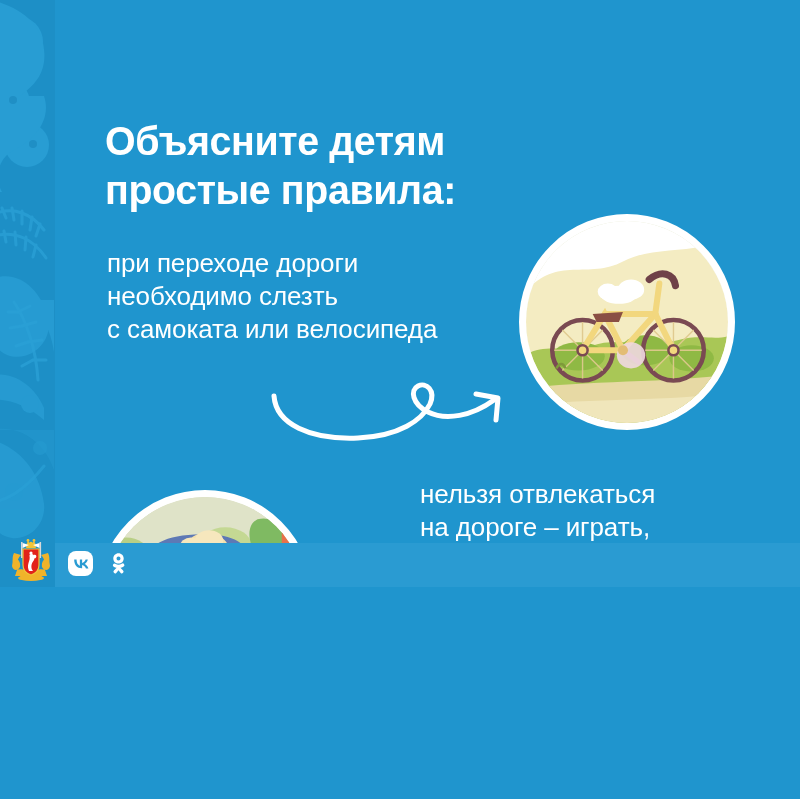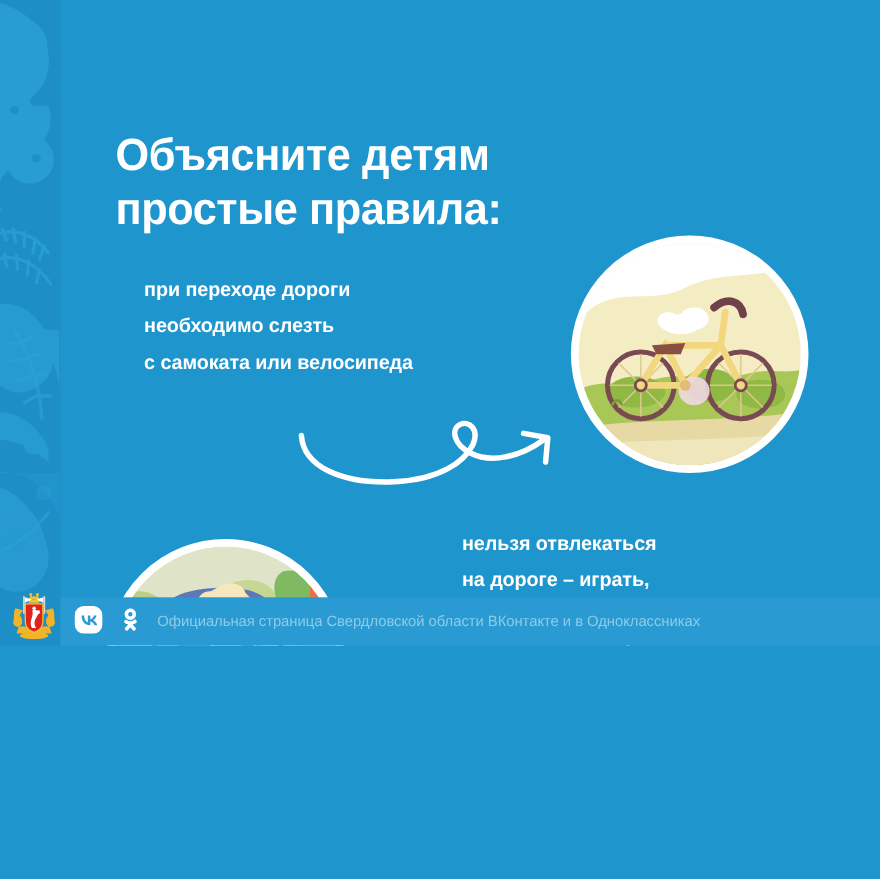--- a/index.html
+++ b/index.html
@@ -25,22 +25,22 @@
     position:absolute;left:105px;top:90px;width:560px;
     color:#ffffff;font-weight:bold;font-size:41px;line-height:49px;
     letter-spacing:-0.4px;
     font-family:"Liberation Sans Narrow","Liberation Sans",sans-serif;
     transform:scaleX(0.96);transform-origin:left center;
     white-space:pre-line;
   }
 
   
   .copy{
-    position:absolute;color:#ffffff;font-size:18px;line-height:33px;
-    font-weight:bold;white-space:pre-line;letter-spacing:-0.1px;margin-left:24px;
+    position:absolute;color:#ffffff;font-size:26px;line-height:33px;
+    font-weight:normal;white-space:pre-line;letter-spacing:-0.1px;
   }
   .copy-1{left:107px;top:247px;width:420px;text-align:left;}
   .copy-2{right:50px;top:478px;width:330px;text-align:left;}
 
   
   .circle{
     position:absolute;border-radius:50%;overflow:hidden;
     border:7px solid #ffffff;box-sizing:border-box;
     background:#eef0e0;
   }
@@ -350,15 +350,14 @@
       </svg>
     </span>
     <span class="ok-badge">
       <svg width="17" height="24" viewBox="0 0 17 24" xmlns="http://www.w3.org/2000/svg">
         <path d="M8.5 1.2c2.9 0 5.2 2.3 5.2 5.2S11.4 11.6 8.5 11.6 3.3 9.3 3.3 6.4 5.6 1.2 8.5 1.2zm0 3.2a2 2 0 100 4 2 2 0 000-4z" fill="#ffffff"></path>
         <path d="M3.1 12.4a1.7 1.7 0 012.3-.6c1 .6 2 .9 3.1.9s2.1-.3 3.1-.9a1.7 1.7 0 111.7 2.9c-.9.5-1.9.9-2.9 1.1l2.7 2.7a1.7 1.7 0 01-2.4 2.4L8.5 18.3l-2.2 2.6a1.7 1.7 0 01-2.4-2.4l2.7-2.7c-1-.2-2-.6-2.9-1.1a1.7 1.7 0 01-.6-2.3z" fill="#ffffff"></path>
       </svg>
     </span>
   </div>
 
-  <div class="footer-text">Официальная страница Свердловской области ВКонтакте и в Одноклассниках</div>
 
 </div>
 
 </body></html>

